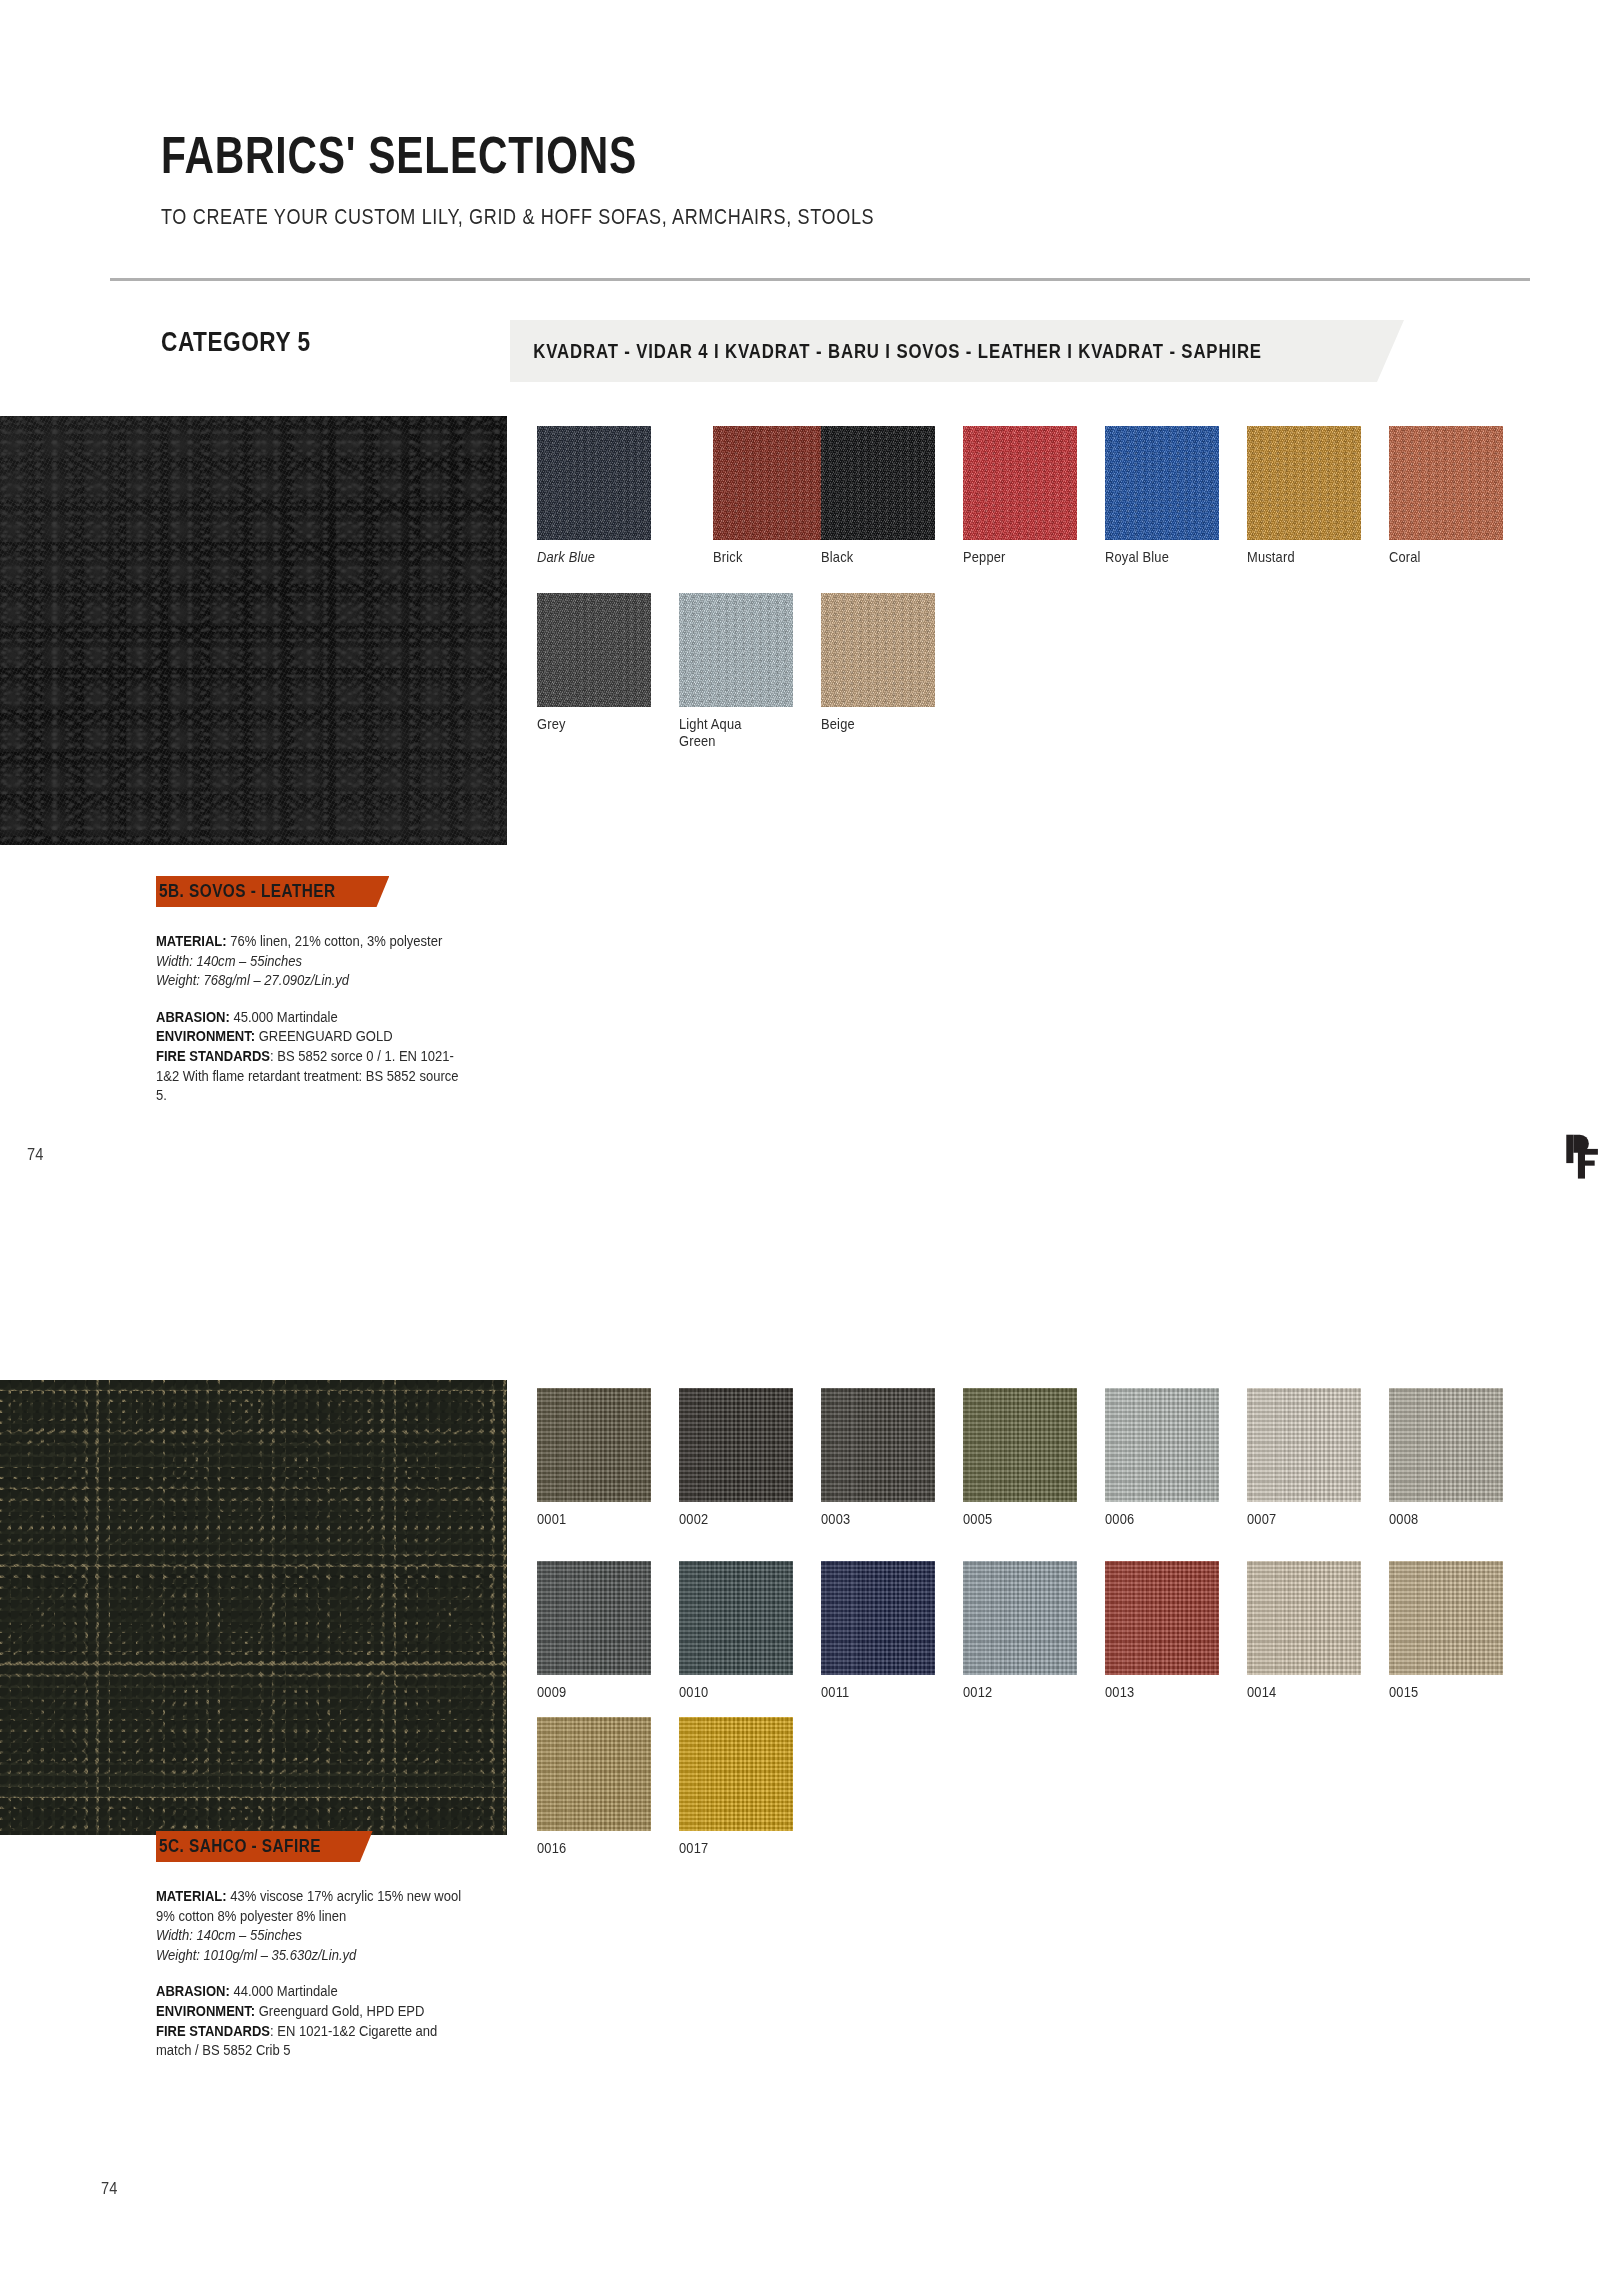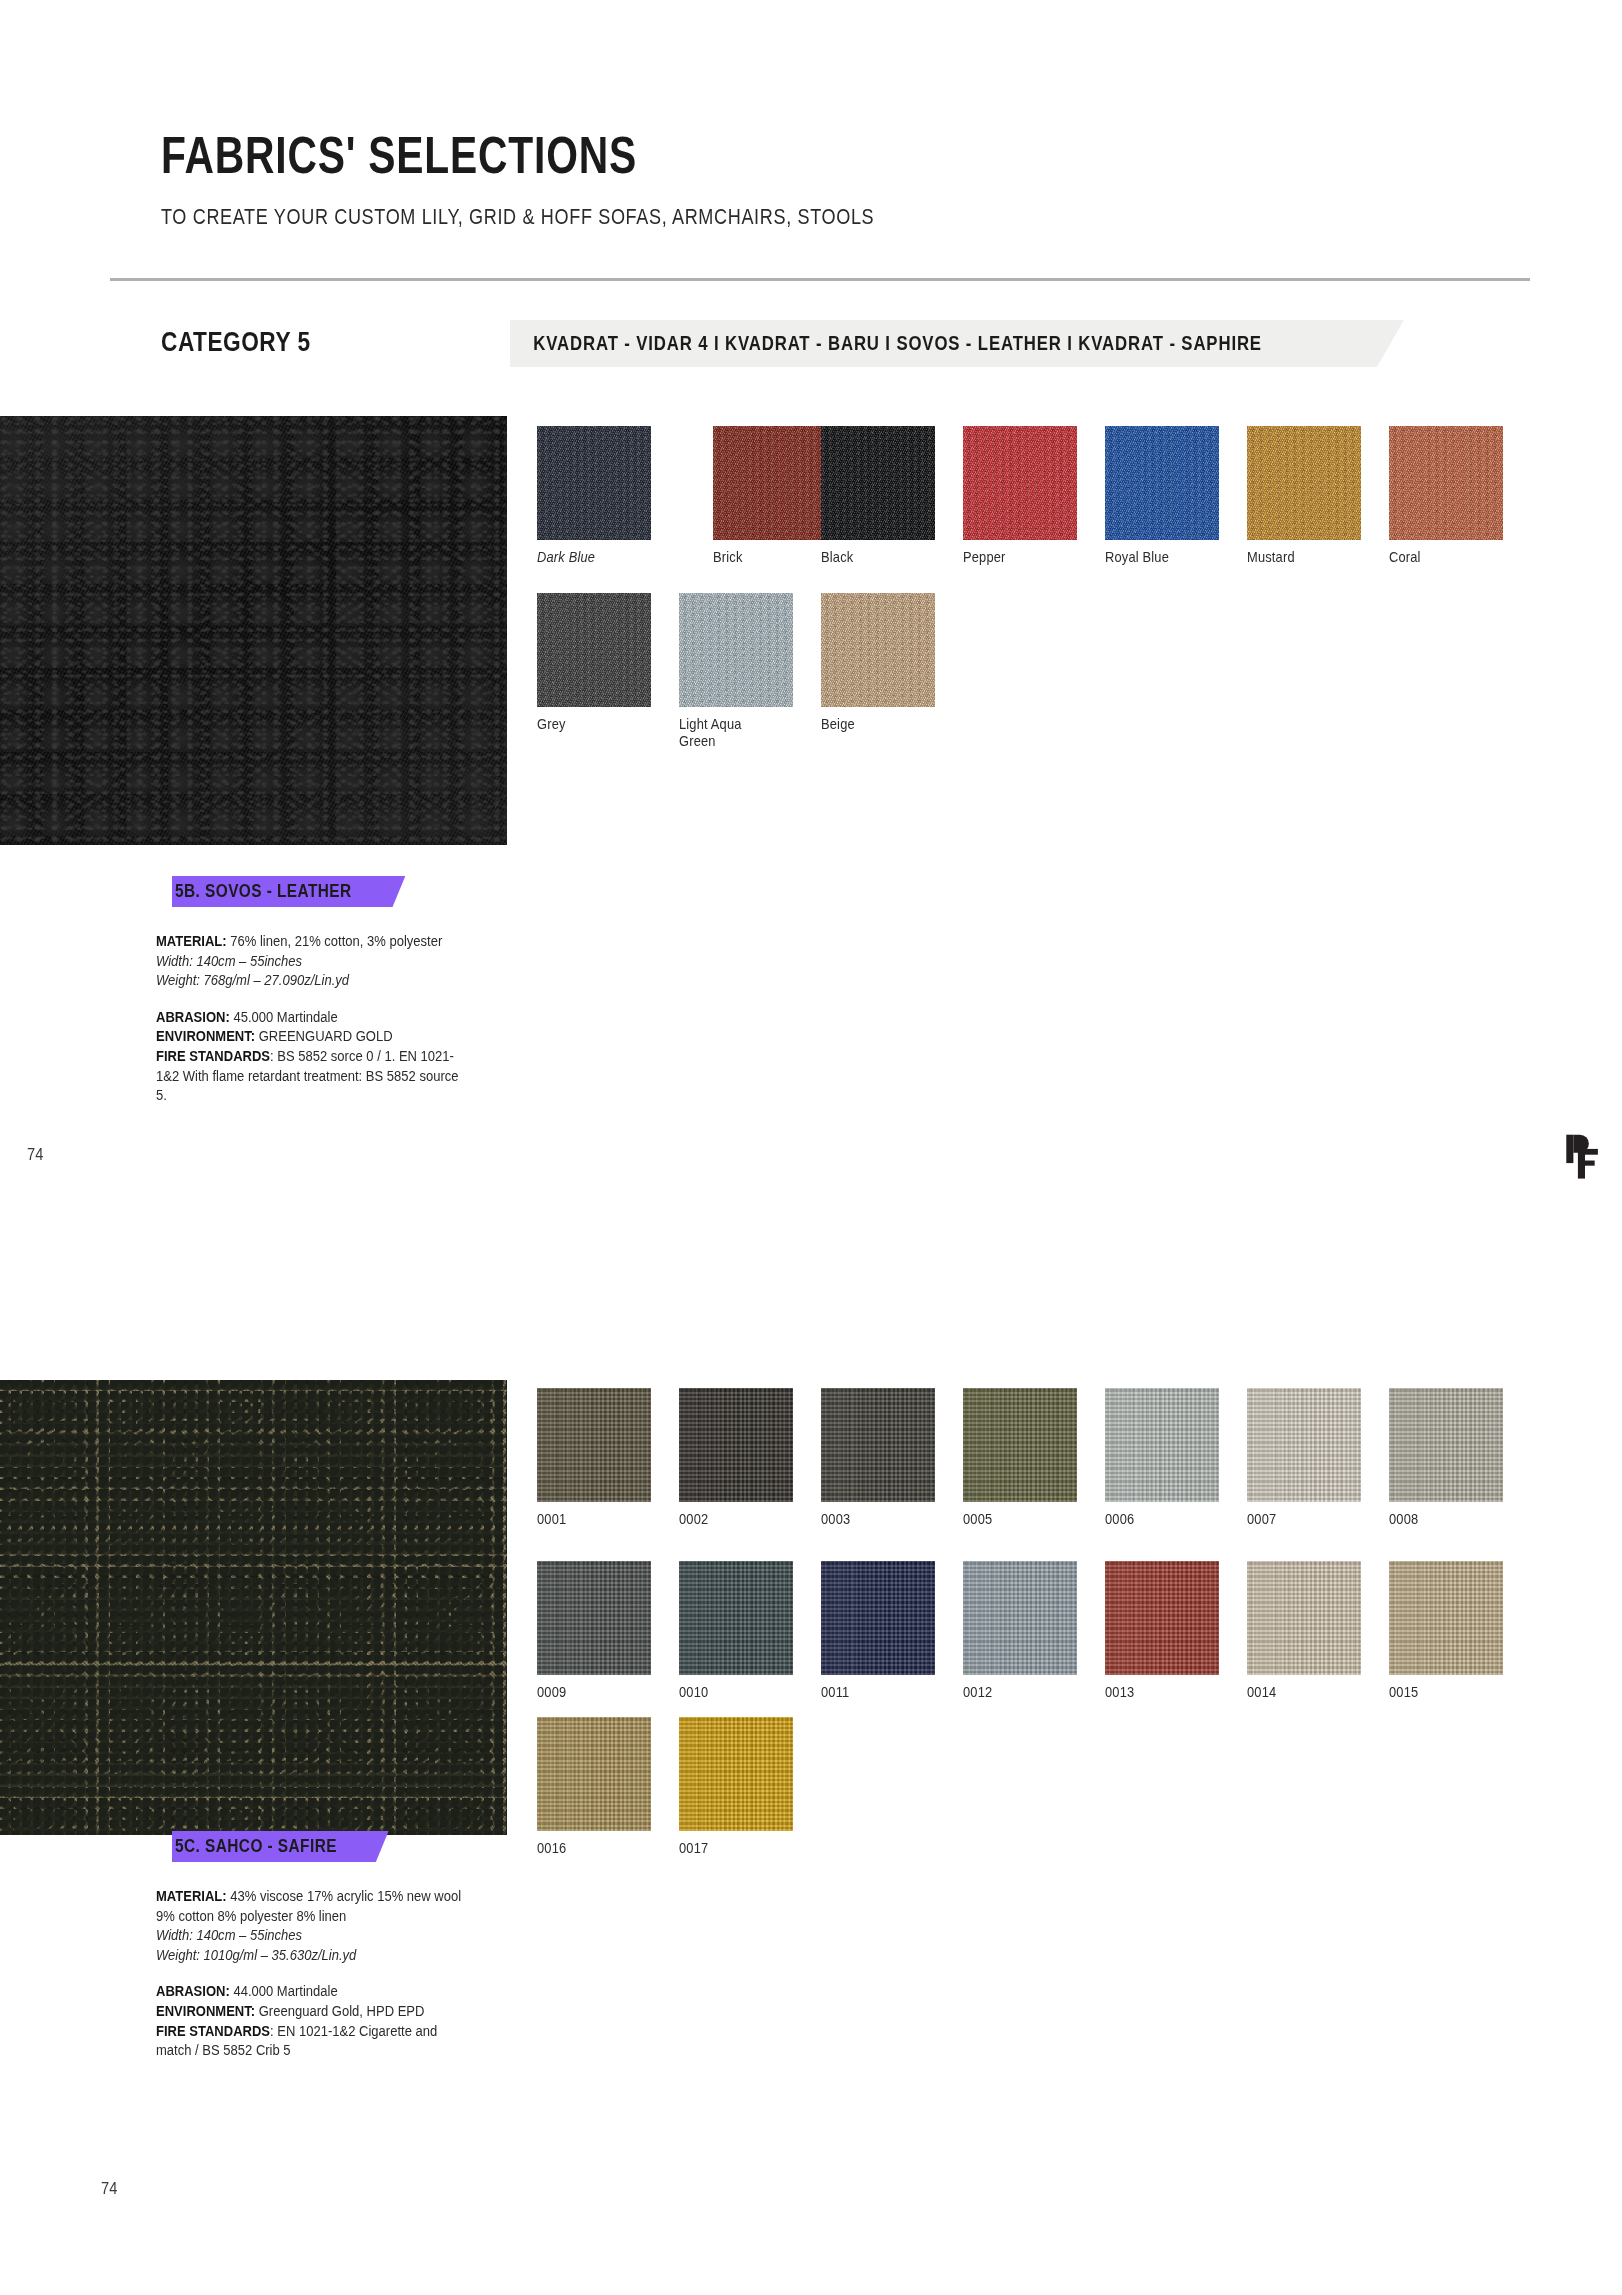--- a/index.html
+++ b/index.html
@@ -84,21 +84,21 @@
     color: #1b1b1b;
     transform: scaleX(0.84);
     transform-origin: left center;
     white-space: nowrap;
   }
 
   .category-banner {
     position: absolute;
     left: 349px;
     top: 0px;
-    height: 47px;
+    height: 62px;
     min-width: 894px;
     background: #efefed;
     clip-path: polygon(0 0, 100% 0, calc(100% - 27px) 100%, 0 100%);
     display: flex;
     align-items: center;
   }
 
   .category-banner span {
     display: inline-block;
     padding-left: 27px;
@@ -199,25 +199,24 @@
   }
 
   
   .detail {
     position: absolute;
     width: 338px;
   }
 
   .detail-flag {
     display: inline-block;
-    background: #8b5cf6;
+    background: #c2410c;
     padding: 5.2px 30px 5.2px 2.6px;
     clip-path: polygon(0 0, 100% 0, calc(100% - 13px) 100%, 0 100%);
     margin-bottom: 5.2px;
-    margin-left: 16px;
   }
 
   .detail-flag span {
     font-weight: 700;
     font-size: 17.5px;
     letter-spacing: 0.5px;
     color: #1b1b1b;
     transform: scaleX(0.88);
     transform-origin: left center;
     display: inline-block;

